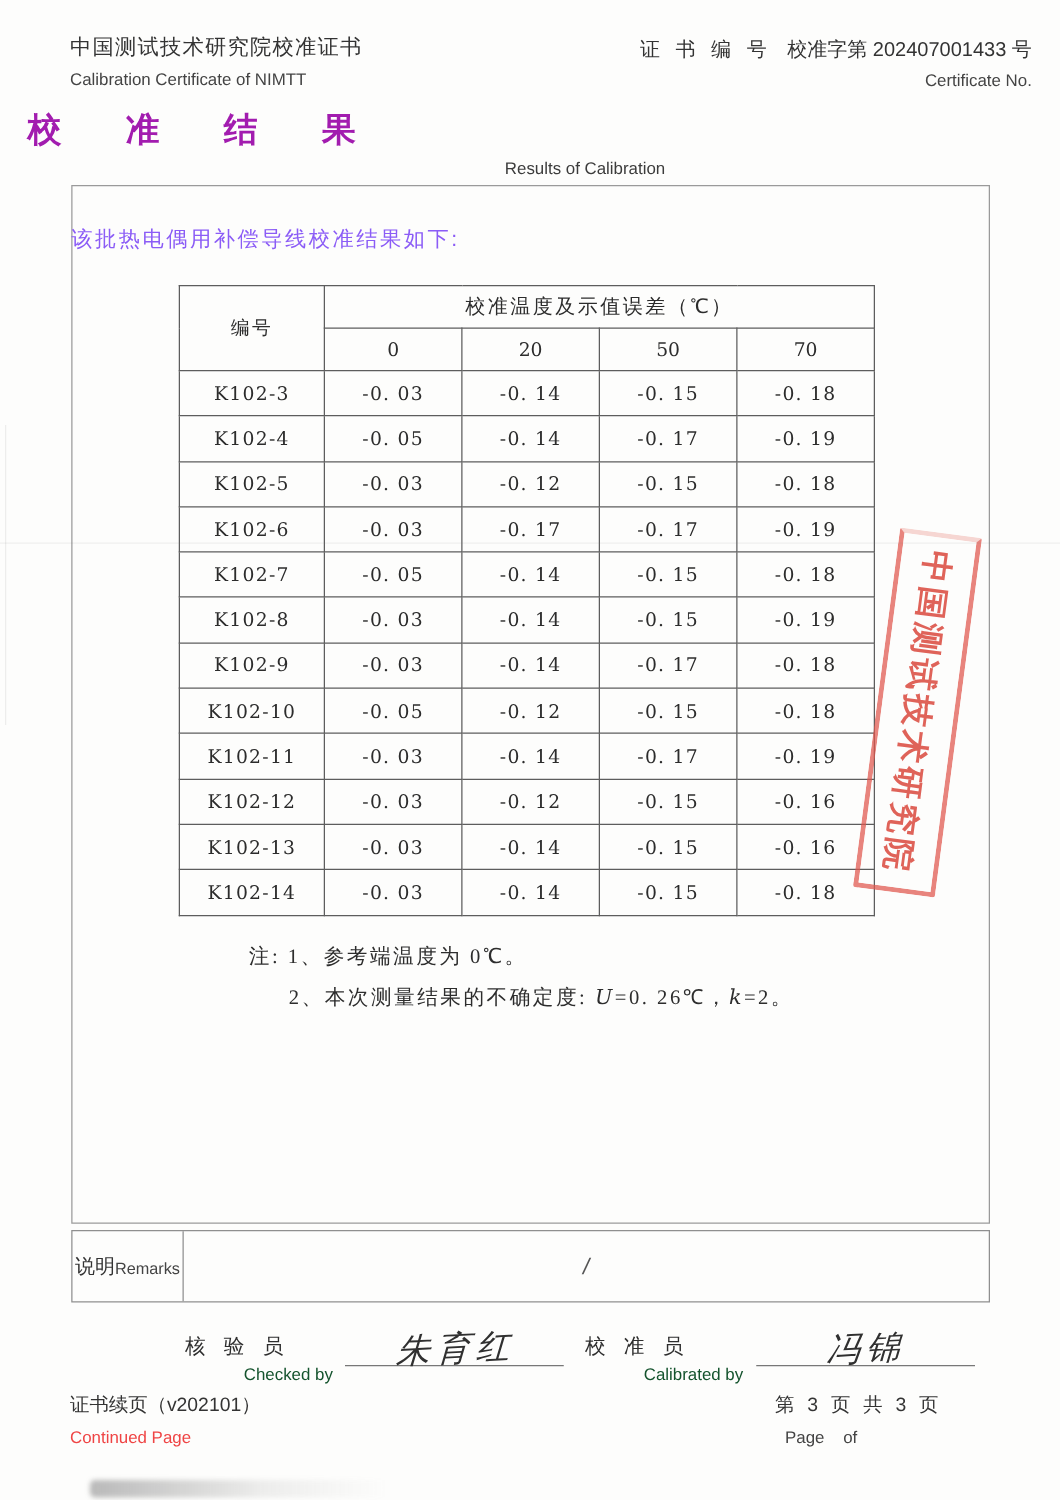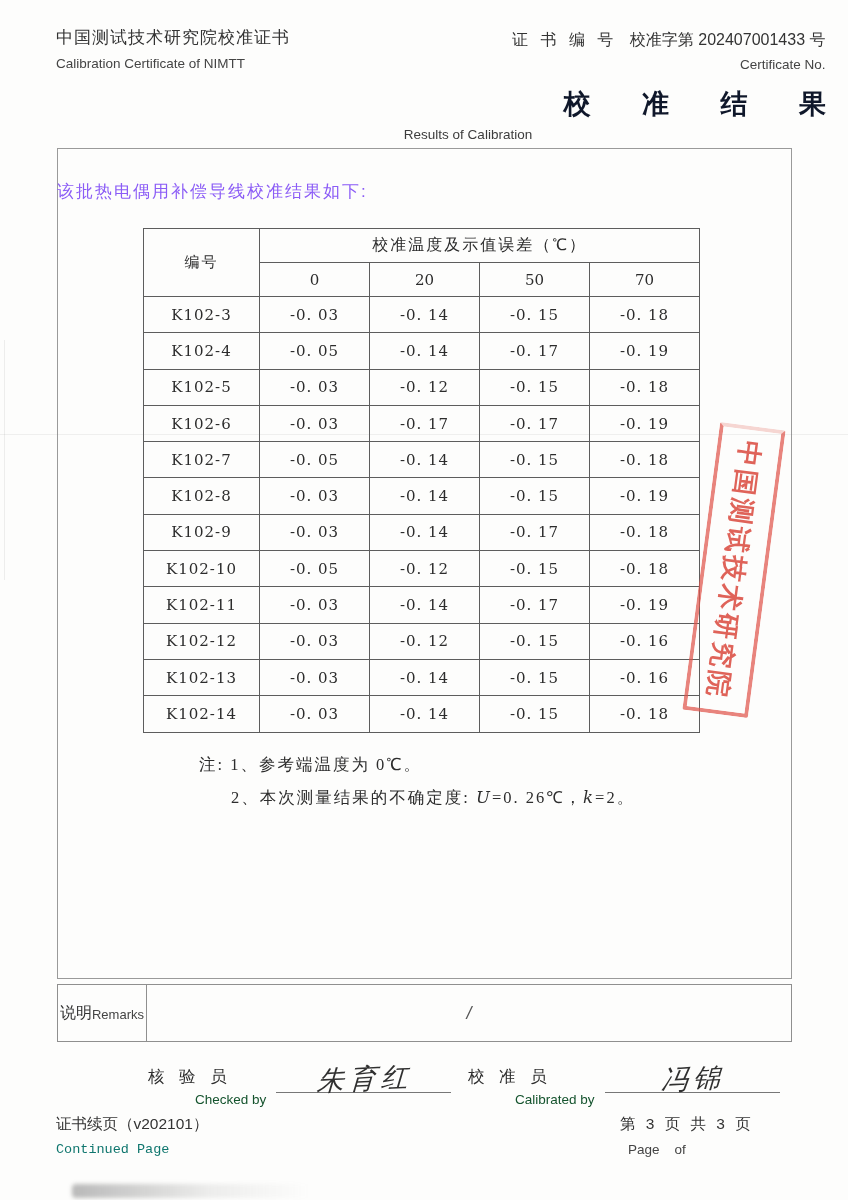--- a/index.html
+++ b/index.html
@@ -14,22 +14,22 @@
   }
   
   .hdr-left{position:absolute;left:56px;top:26px;}
   .hdr-left .cn{font-size:17px;letter-spacing:1px;color:#333;}
   .hdr-left .en{font-size:13.5px;color:#444;margin-top:7px;}
   .hdr-right{position:absolute;left:512px;top:30px;text-align:right;}
   .hdr-right .line1{font-size:16px;color:#333;}
   .hdr-right .lbl{letter-spacing:4px;margin-right:8px;}
   .hdr-right .en{font-size:13.5px;color:#444;margin-top:6px;}
   
-  .title-cn{position:absolute;left:0;top:86px;width:100%;text-align:right;
-    font-size:27px;font-weight:bold;letter-spacing:22px;text-indent:22px;color:#0f172a;}
+  .title-cn{position:absolute;left:0;top:86px;width:100%;text-align:left;
+    font-size:27px;font-weight:bold;letter-spacing:22px;text-indent:22px;color:#a21caf;}
   .title-en{position:absolute;left:0;top:127px;width:100%;text-align:center;
     font-size:13.5px;color:#3c3c3c;padding-left:44px;}
   
   .frame{position:absolute;left:57px;top:148px;width:733px;height:829px;
     border:1px solid #9a9a9a;}
   .intro{position:absolute;left:57px;top:180px;font-size:17px;letter-spacing:2px;color:#8b5cf6;}
   
   table.cal{position:absolute;left:143px;top:228px;width:556px;
     border-collapse:collapse;table-layout:fixed;
     font-family:"DejaVu Serif", serif;}
@@ -72,21 +72,21 @@
   .sig-labels .en{font-size:13.5px;color:#14532d;margin-top:4px;margin-left:47px;}
   .sig-line{border-bottom:1.5px solid #777;margin-left:10px;width:175px;height:38px;
     display:flex;align-items:flex-end;justify-content:center;}
   .handwriting{font-family:"DejaVu Serif", serif;font-style:italic;font-weight:500;
     font-size:27px;color:#303030;letter-spacing:5px;
     transform:rotate(-3deg) skewX(-6deg);transform-origin:center bottom;
     position:relative;top:5px;}
   
   .ftr-left{position:absolute;left:56px;top:1114px;}
   .ftr-left .cn{font-size:15.5px;color:#333;}
-  .ftr-left .en{font-size:13.5px;color:#0f766e;margin-top:7px;font-family:Liberation Mono, monospace;}
+  .ftr-left .en{font-size:13.5px;color:#ef4444;margin-top:7px;}
   .ftr-right{position:absolute;left:620px;top:1114px;}
   .ftr-right .cn{font-size:15.5px;letter-spacing:3px;color:#333;white-space:pre;}
   .ftr-right .en{font-size:13.5px;color:#444;margin-top:7px;margin-left:8px;white-space:pre;}
   
   .artifact-hline{position:absolute;left:0;top:434px;width:848px;height:1px;
     background:rgba(120,120,120,0.10);}
   .artifact-vline{position:absolute;left:4px;top:340px;width:1px;height:240px;
     background:rgba(120,120,120,0.12);}
   .artifact-smudge{position:absolute;left:72px;top:1184px;width:250px;height:14px;
     background:linear-gradient(90deg,rgba(60,60,60,0.35),rgba(120,120,120,0.12) 55%,rgba(160,160,160,0) 95%);

